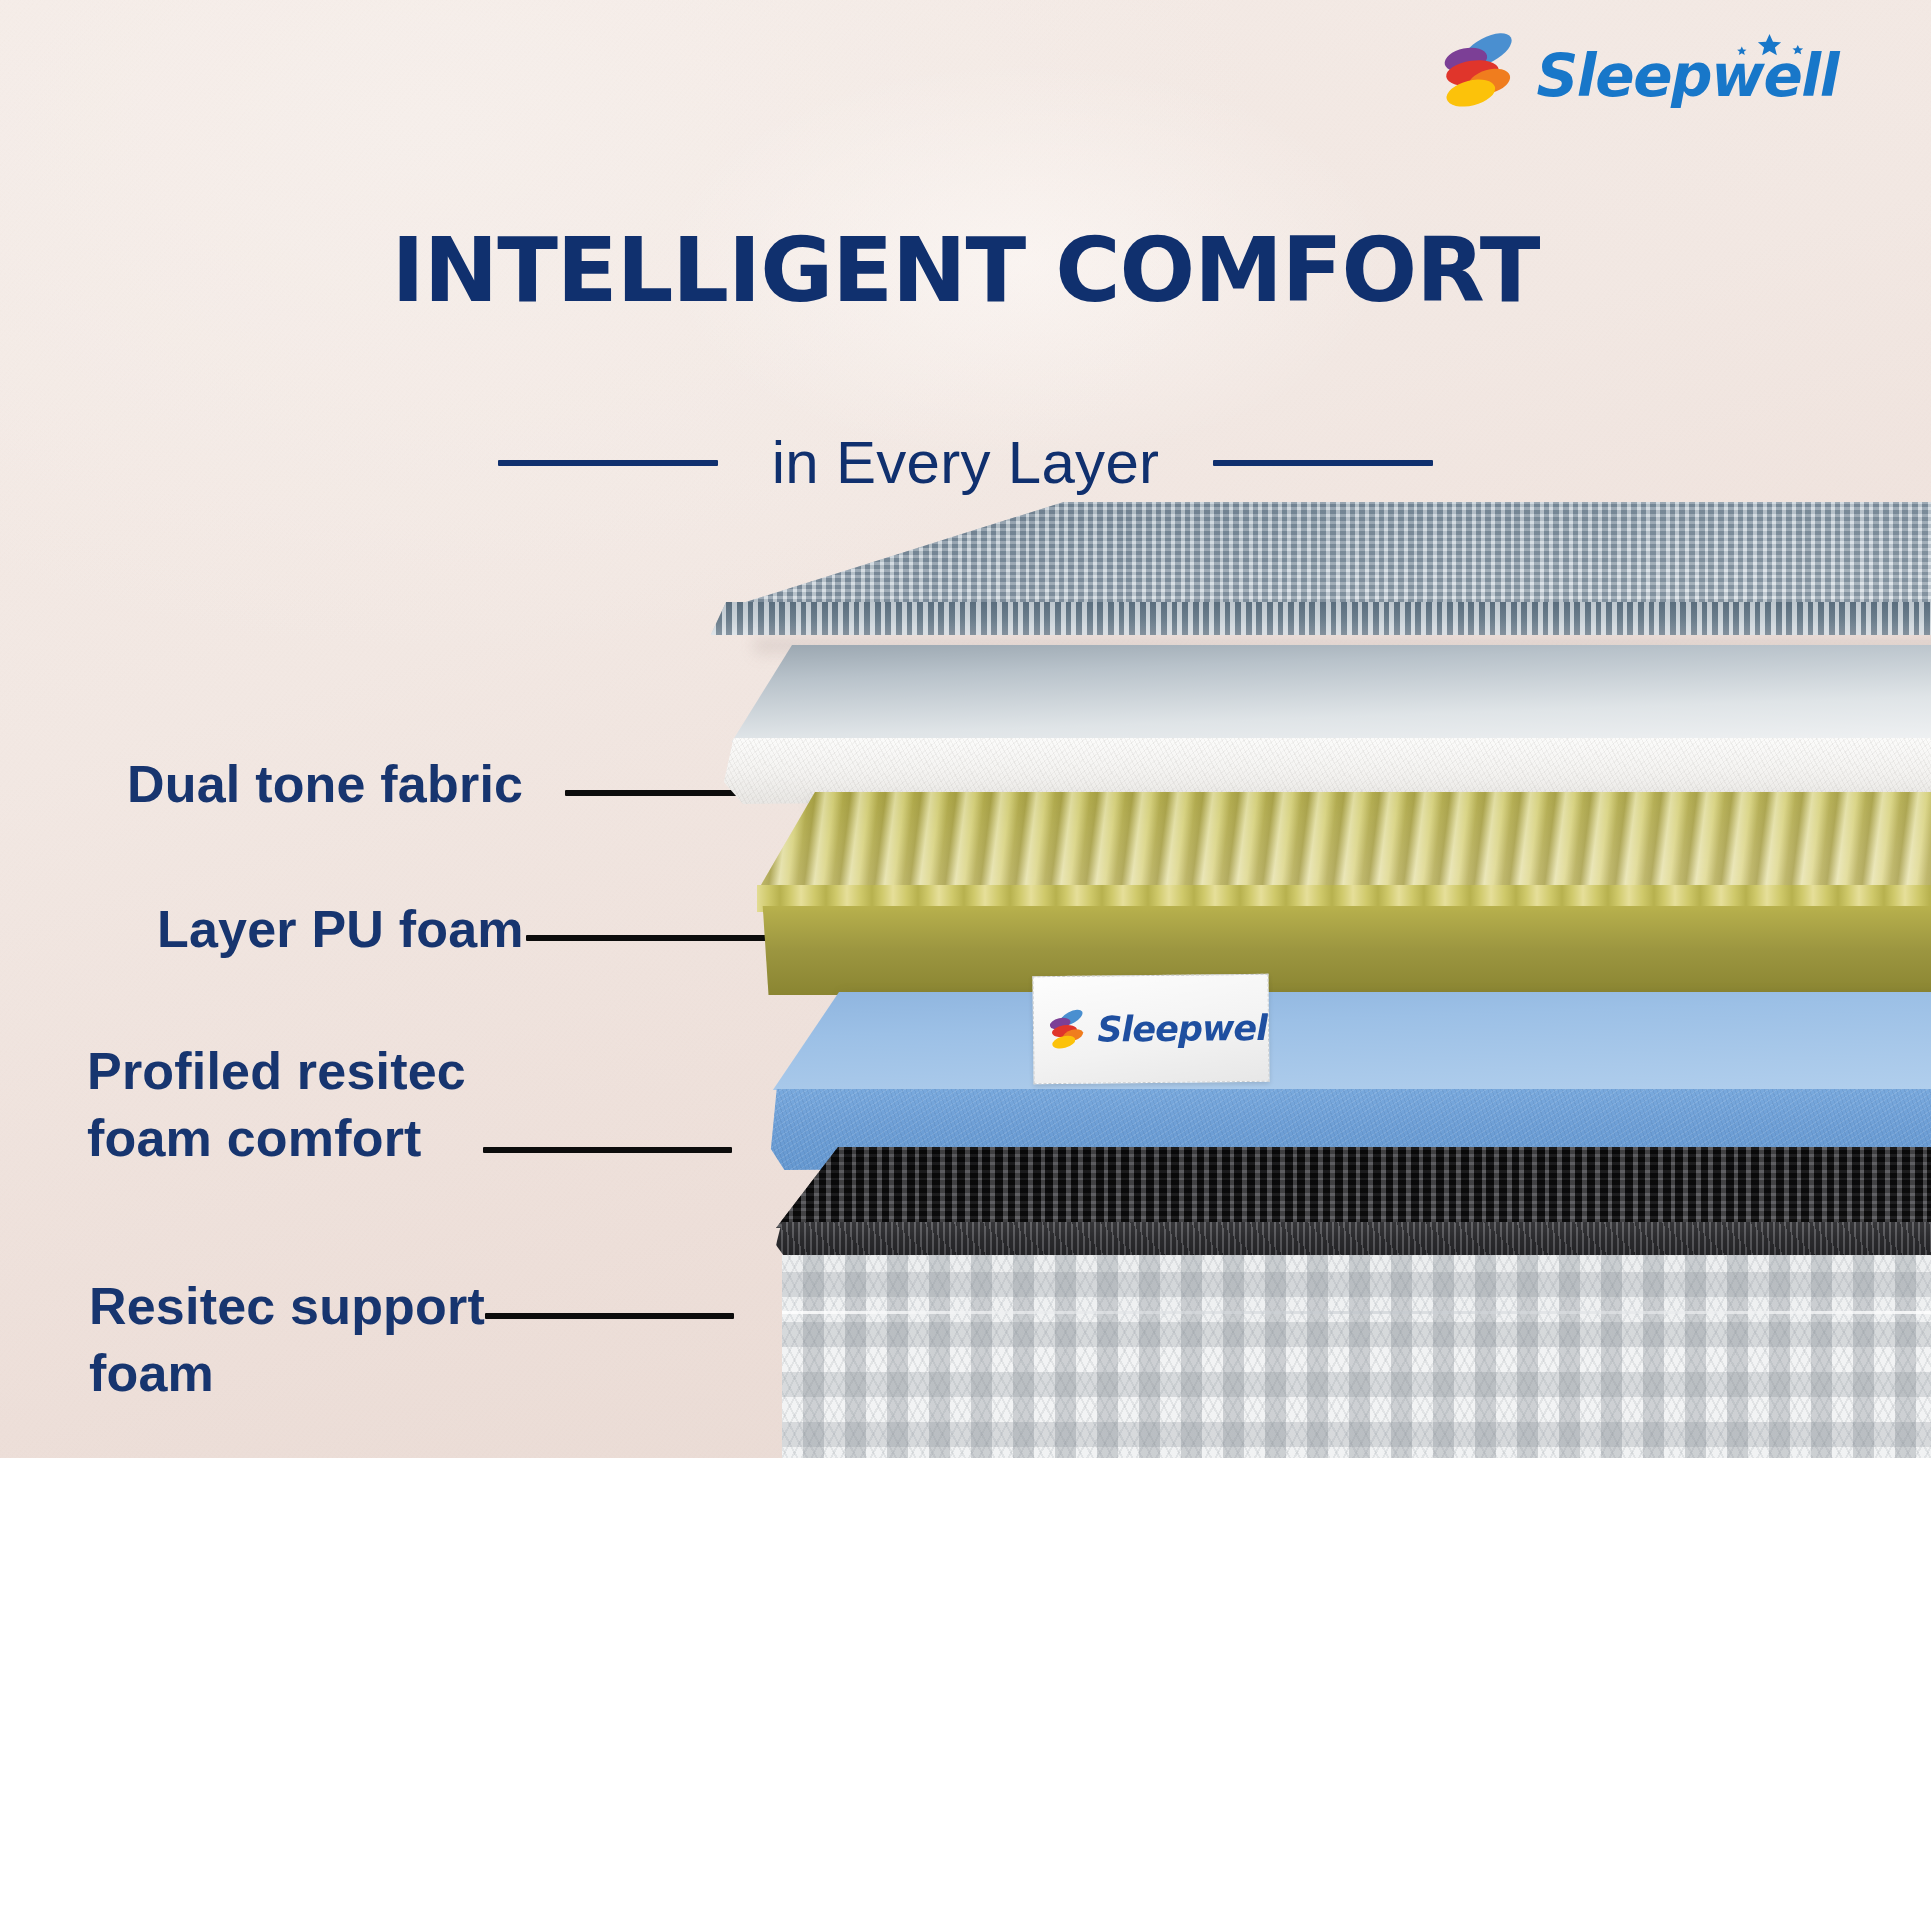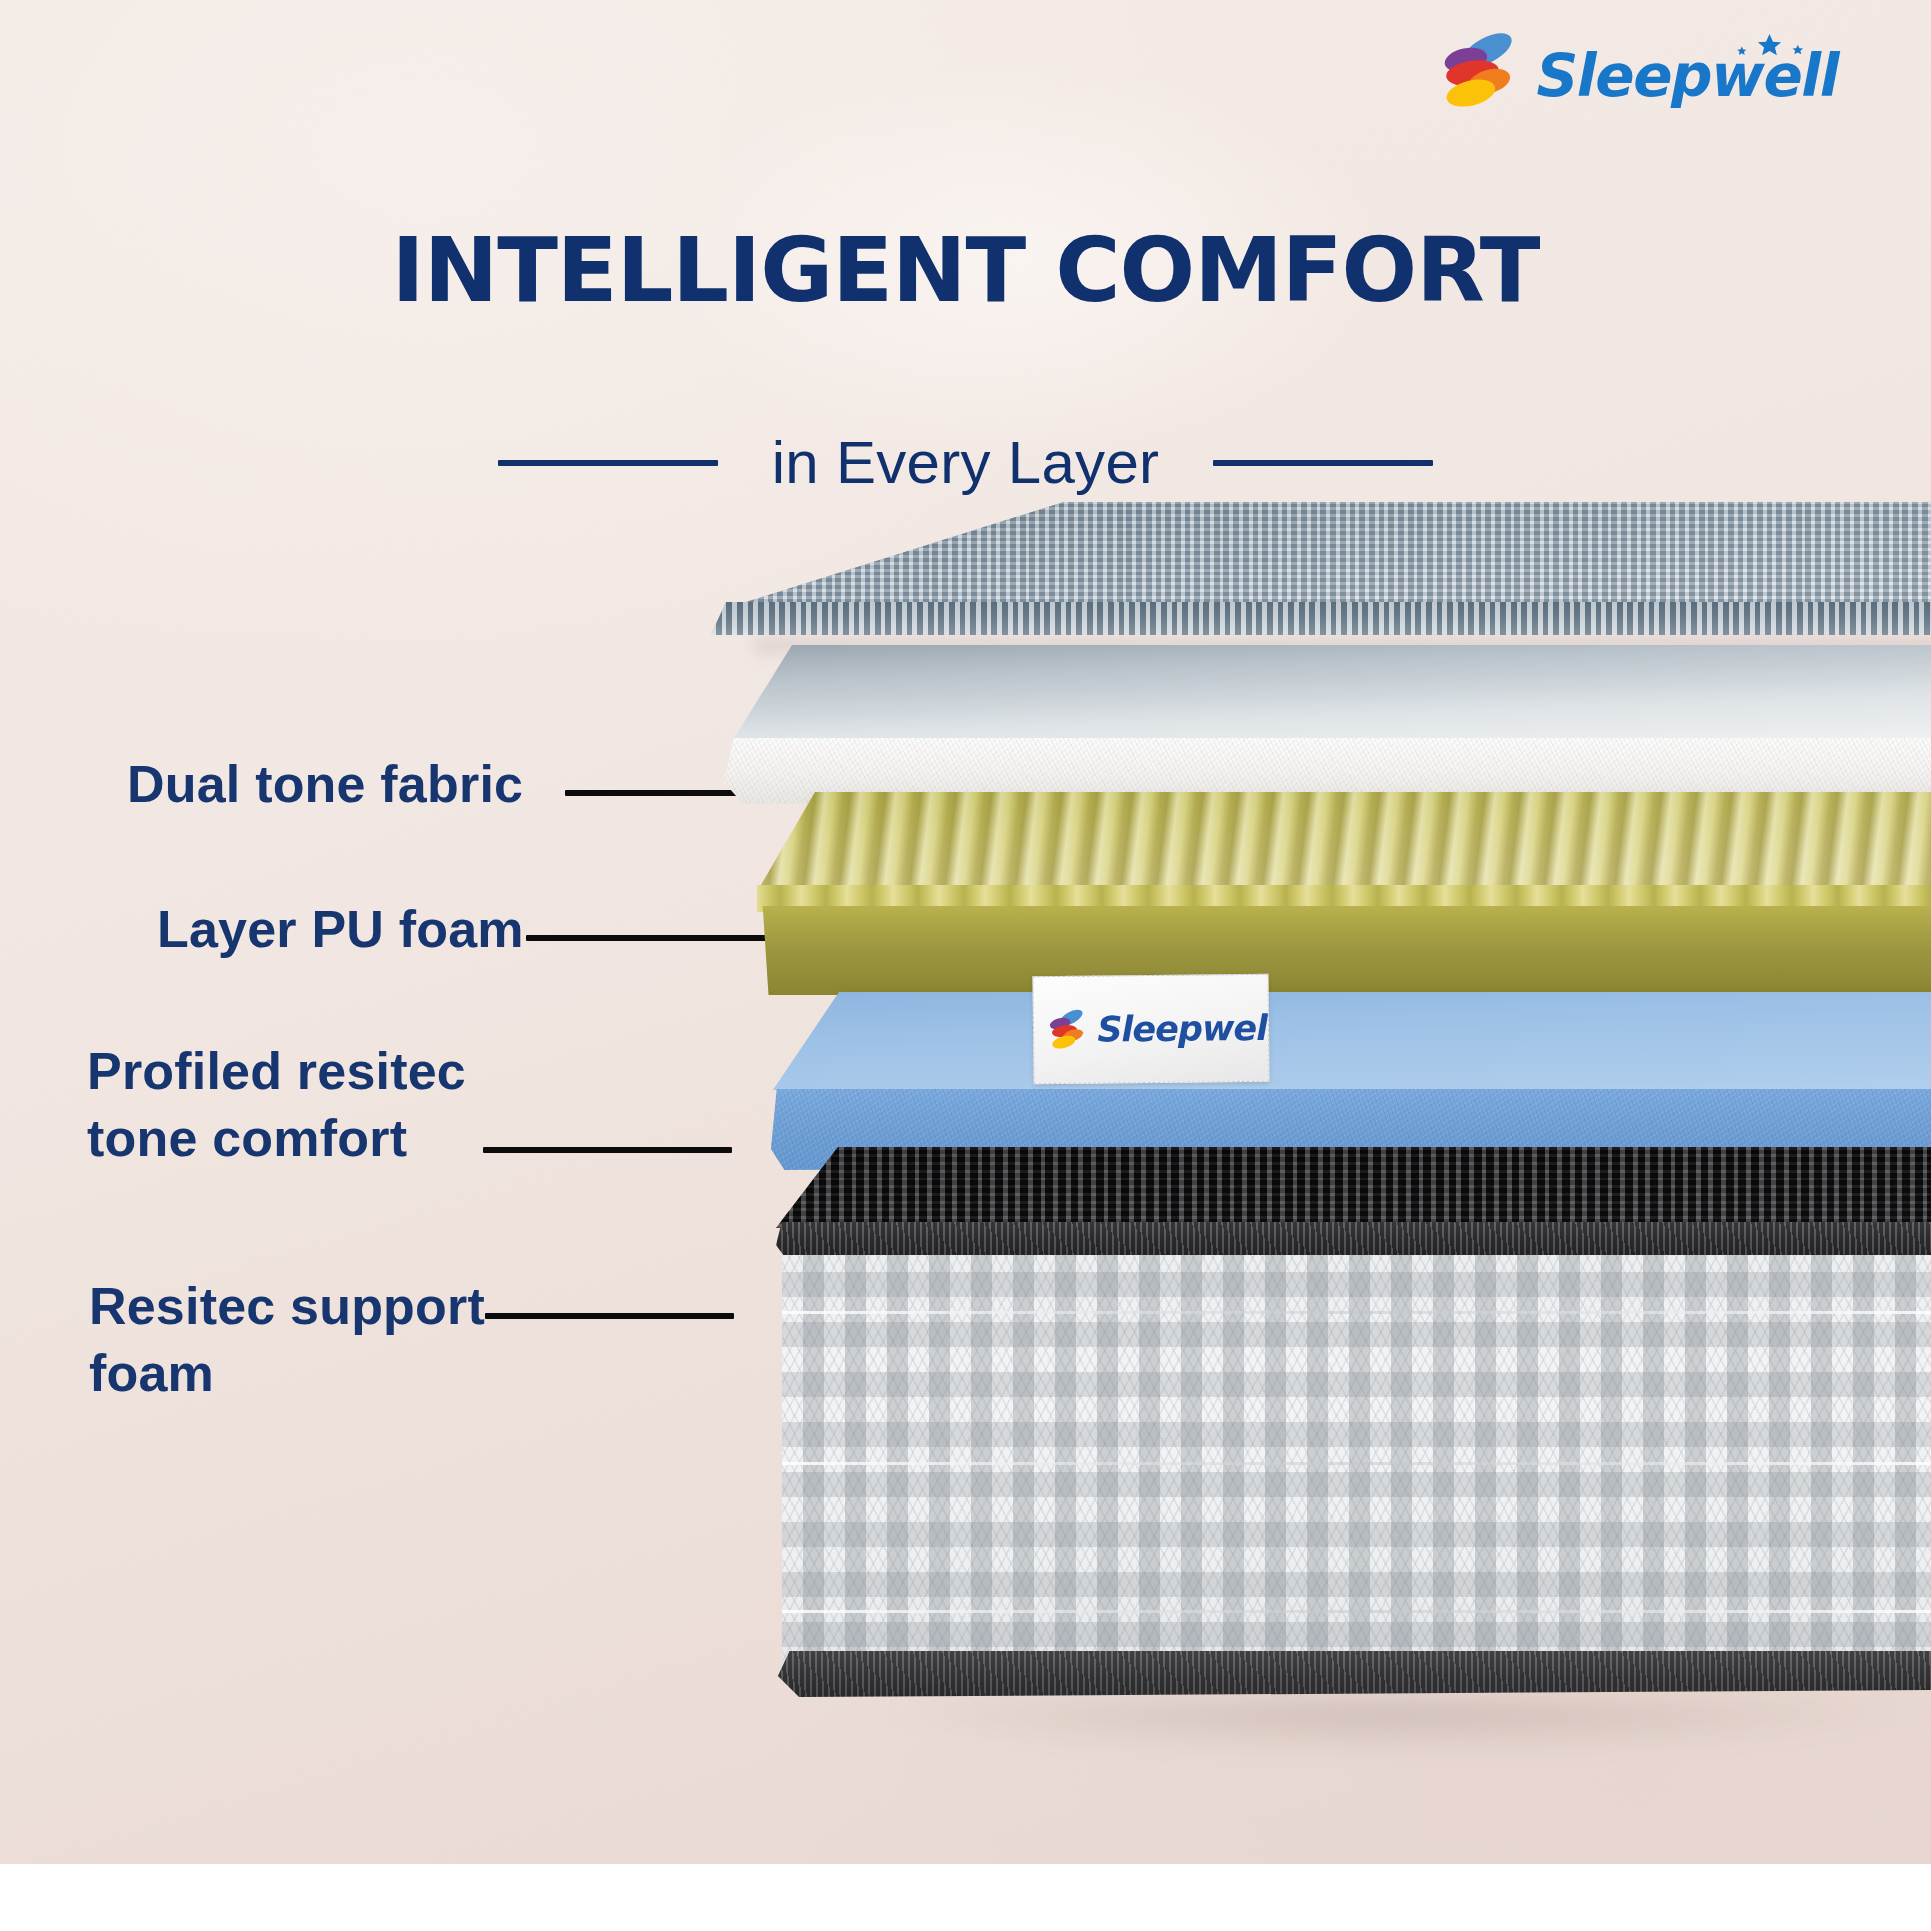--- a/index.html
+++ b/index.html
@@ -5,21 +5,21 @@
 <style>
   html,body{margin:0;padding:0;}
   body{
     width:1931px;height:1931px;overflow:hidden;
     font-family:"Liberation Sans", sans-serif;
     position:relative;
   }
 
   
   #canvas{
-    position:absolute;inset:0;width:1931px;height:1864px;
+    position:absolute;inset:0;width:1931px;height:1458px;
     background:
       radial-gradient(ellipse 1352px 869px at 22% 8%, #f6efeb 0%, rgba(246,239,235,0) 62%),
       radial-gradient(ellipse 1448px 1159px at 85% 95%, #e7d7d0 0%, rgba(231,215,208,0) 60%),
       linear-gradient(163deg, #f4ebe6 0%, #f2e8e3 38%, #eddfd9 70%, #e7d8d1 100%);
     overflow:hidden;
   }
   #grain{
     position:absolute;inset:0;
     opacity:.30;mix-blend-mode:multiply;pointer-events:none;
     background-image:
@@ -306,21 +306,21 @@
 
   <div id="title">INTELLIGENT COMFORT</div>
 
   <div class="callout" id="cal-1">Dual tone fabric</div>
   <div class="leader" id="lead-1"></div>
 
   <div class="callout" id="cal-2">Layer PU foam</div>
   <div class="leader" id="lead-2"></div>
 
   <div class="callout" id="cal-3">Profiled resitec
-tone comfort</div>
+foam comfort</div>
   <div class="leader" id="lead-3"></div>
 
   <div class="callout" id="cal-4">Resitec support
 foam</div>
   <div class="leader" id="lead-4"></div>
 
   <div id="stack">
 
     <div class="layer" id="L1">
       <div class="top"></div>

